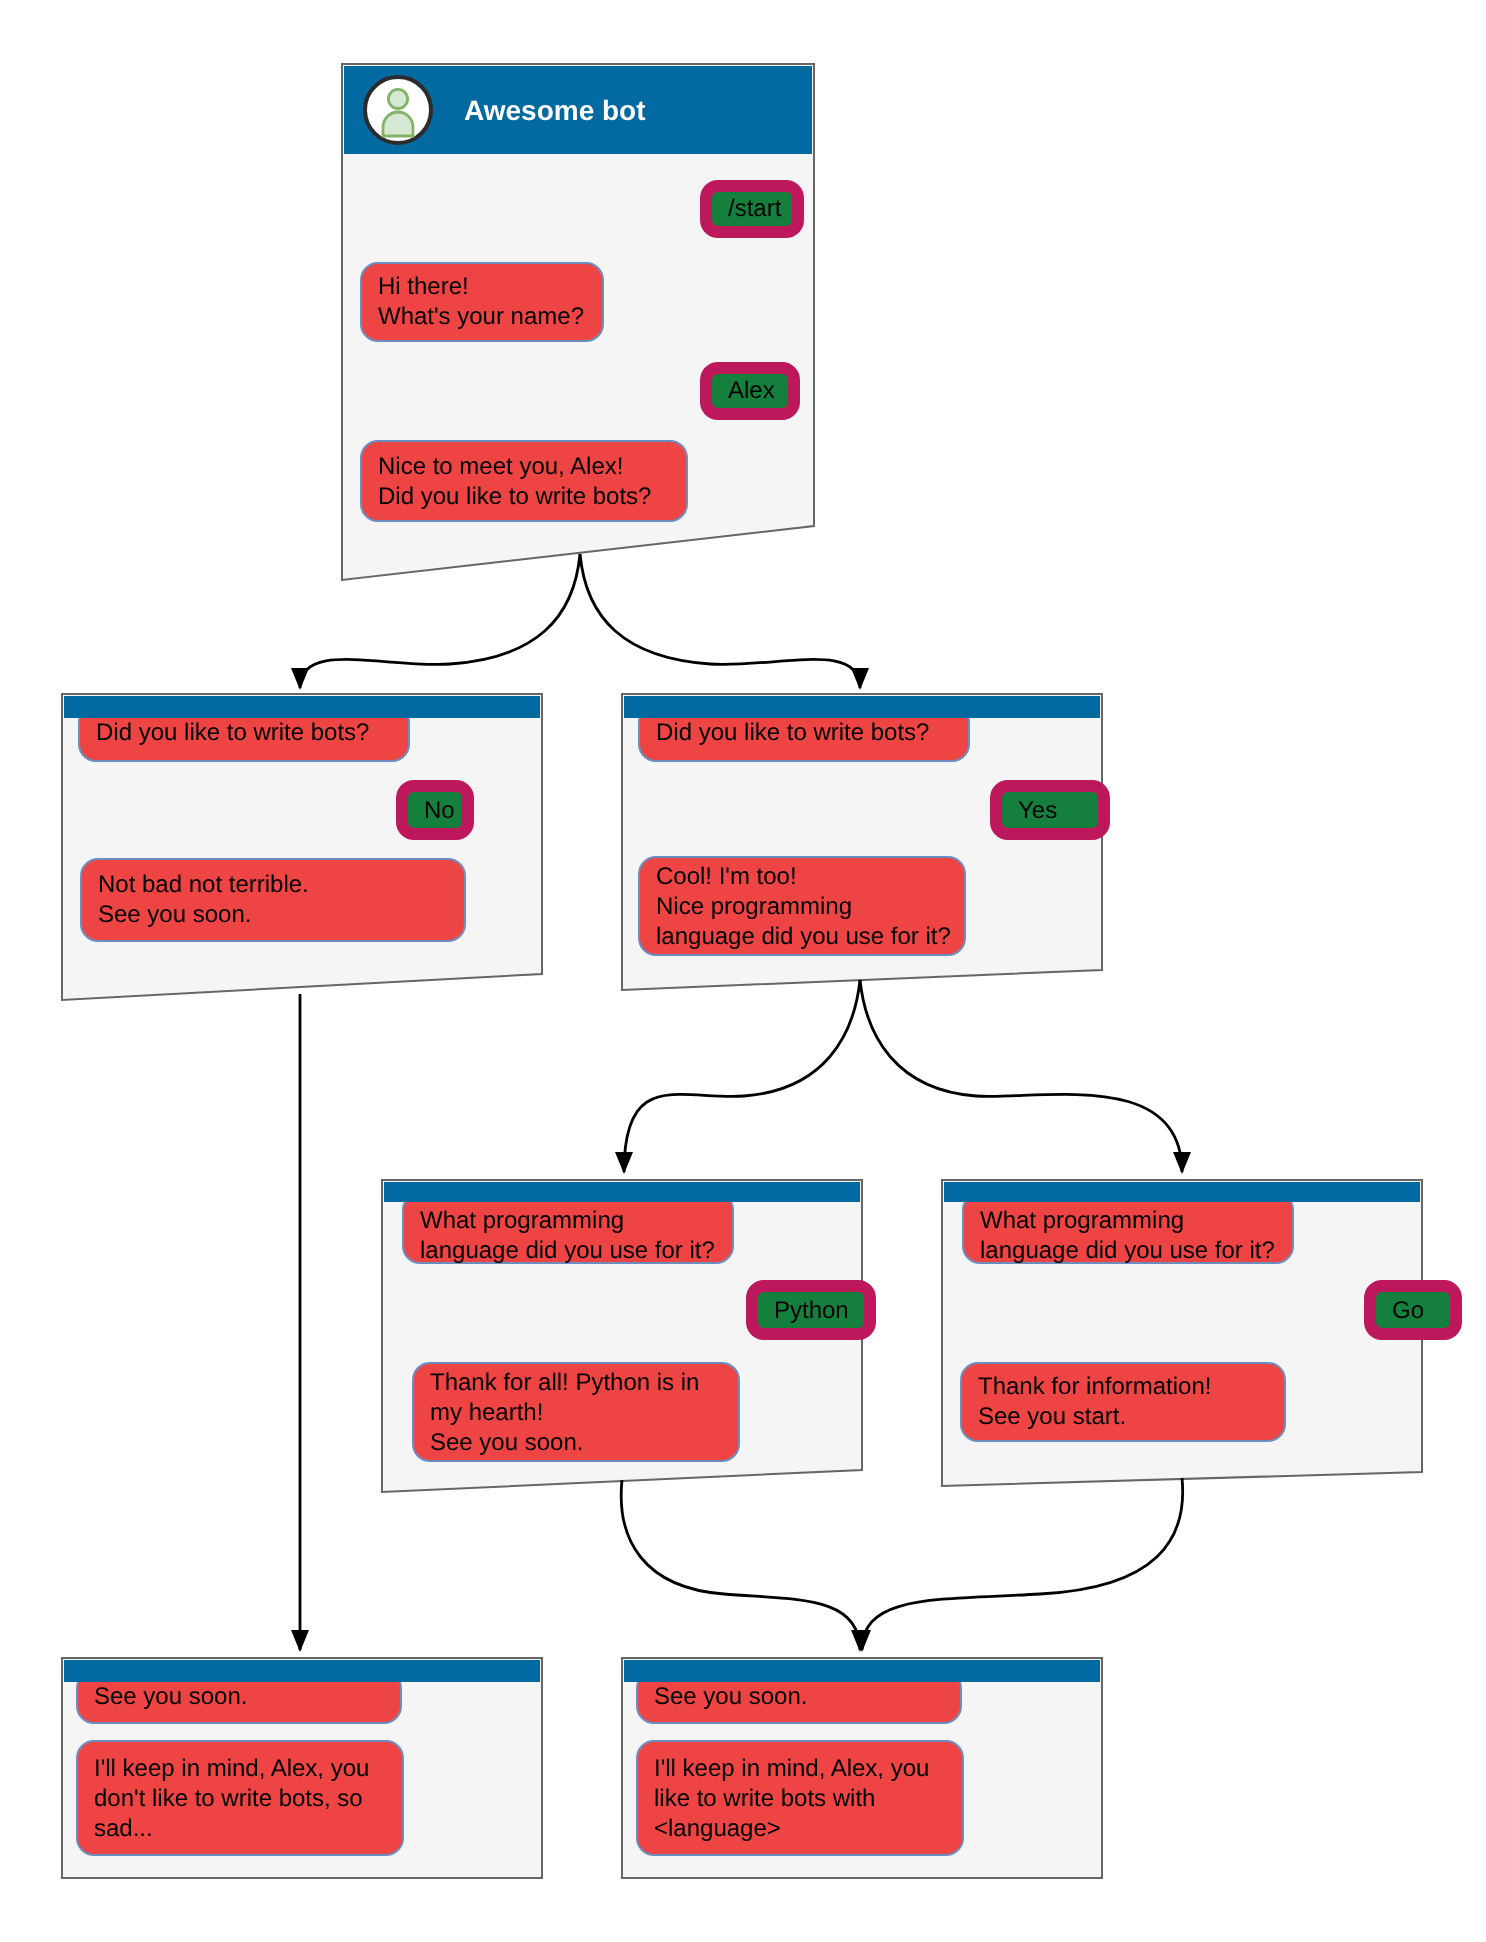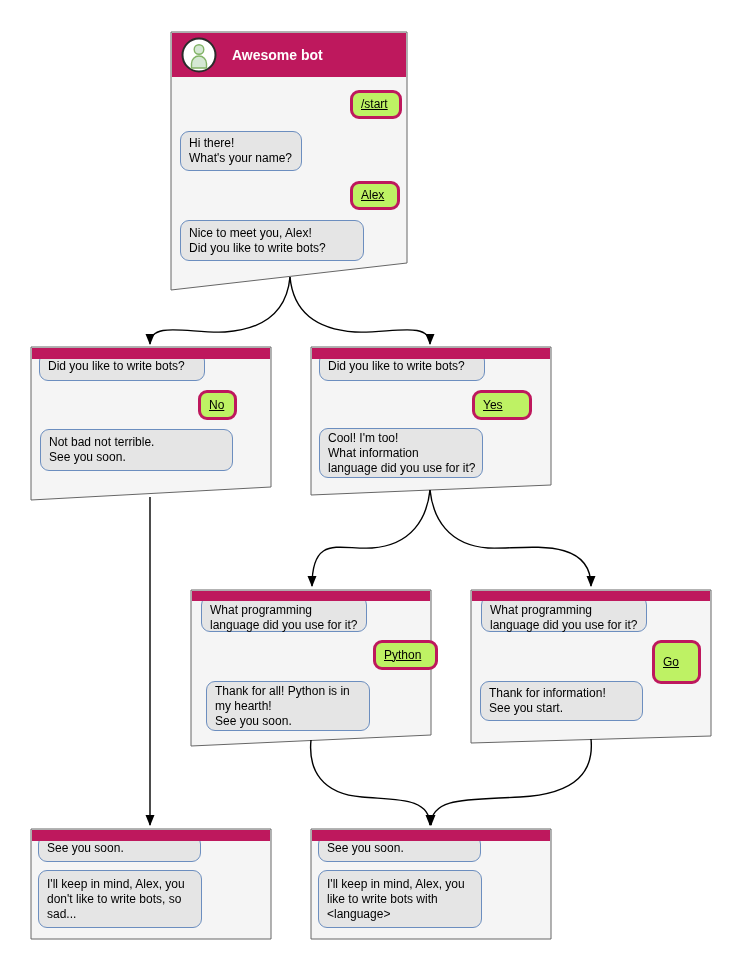--- a/index.html
+++ b/index.html
@@ -2,24 +2,24 @@
 <html><head>
 <meta charset="utf-8">
 <style>
   html,body{margin:0;padding:0;background:#ffffff;}
   .canvas{position:relative;width:743px;height:971px;overflow:hidden;
           font-family:"Liberation Sans",sans-serif;color:#000;}
   .layer{position:absolute;left:0;top:0;z-index:1;}
   .bubble{position:absolute;z-index:2;box-sizing:border-box;border-radius:9px;
           font-size:12px;line-height:15px;white-space:pre;display:flex;align-items:center;
           padding:2px 8px;}
-  .bot{background:#e5e5e5;border:1px solid #6c8ebf;}
-  .user{background:#bef264;border:3px solid #be185d;text-decoration:underline;}
+  .bot{background:#ef4444;border:1px solid #6c8ebf;}
+  .user{background:#15803d;border:6px solid #be185d;}
   .clip{align-items:flex-start;padding-top:6px;}
-  .bar{position:absolute;z-index:3;background:#be185d;}
+  .bar{position:absolute;z-index:3;background:#0369a1;}
   .main-header{display:flex;align-items:center;gap:15px;padding-left:9px;box-sizing:border-box;}
   .title{color:#ffffff;font-weight:bold;font-size:14px;}
 </style>
 </head>
 <body>
 
 <div class="canvas">
 
   <svg class="layer" width="743" height="971" viewBox="0 0 743 971">
     <defs>
@@ -44,44 +44,44 @@
       <path marker-end="url(#arr)" d="M311,740 C308,770 322,794 362,797 C396,800 430,797 430,825"></path>
       <path marker-end="url(#arr)" d="M591,739 C594,770 578,794 520,797 C468,800 431,797 431,825"></path>
       <path marker-end="url(#arr)" d="M150,497 L150,825"></path>
     </g>
   </svg>
 
   <div class="bubble user" style="left:350px;top:90px;width:52px;height:29px">/start</div>
   <div class="bubble bot" style="left:180px;top:131px;width:122px;height:40px">Hi there!
 What's your name?</div>
   <div class="bubble user" style="left:350px;top:181px;width:50px;height:29px">Alex</div>
-  <div class="bubble bot" style="left:180px;top:220px;width:184px;height:41px">Nice to meet you, Alex!
+  <div class="bubble bot" style="left:180px;top:220px;width:164px;height:41px">Nice to meet you, Alex!
 Did you like to write bots?</div>
 
   <div class="bubble bot" style="left:39px;top:352px;width:166px;height:29px">Did you like to write bots?</div>
   <div class="bubble user" style="left:198px;top:390px;width:39px;height:30px">No</div>
   <div class="bubble bot" style="left:40px;top:429px;width:193px;height:42px">Not bad not terrible.
 See you soon.</div>
 
   <div class="bubble bot" style="left:319px;top:352px;width:166px;height:29px">Did you like to write bots?</div>
-  <div class="bubble user" style="left:472px;top:390px;width:60px;height:30px">Yes</div>
+  <div class="bubble user" style="left:495px;top:390px;width:60px;height:30px">Yes</div>
   <div class="bubble bot" style="left:319px;top:428px;width:164px;height:50px">Cool! I'm too!
-What information
+Nice programming
 language did you use for it?</div>
 
   <div class="bubble bot clip" style="left:201px;top:596px;width:166px;height:36px">What programming
 language did you use for it?</div>
   <div class="bubble user" style="left:373px;top:640px;width:65px;height:30px">Python</div>
   <div class="bubble bot" style="left:206px;top:681px;width:164px;height:50px">Thank for all! Python is in
 my hearth!
 See you soon.</div>
 
   <div class="bubble bot clip" style="left:481px;top:596px;width:166px;height:36px">What programming
 language did you use for it?</div>
-  <div class="bubble user" style="left:652px;top:640px;width:49px;height:44px">Go</div>
+  <div class="bubble user" style="left:682px;top:640px;width:49px;height:30px">Go</div>
   <div class="bubble bot" style="left:480px;top:681px;width:163px;height:40px">Thank for information!
 See you start.</div>
 
   <div class="bubble bot" style="left:38px;top:835px;width:163px;height:27px">See you soon.</div>
   <div class="bubble bot" style="left:38px;top:870px;width:164px;height:58px">I'll keep in mind, Alex, you
 don't like to write bots, so
 sad...</div>
 
   <div class="bubble bot" style="left:318px;top:835px;width:163px;height:27px">See you soon.</div>
   <div class="bubble bot" style="left:318px;top:870px;width:164px;height:58px">I'll keep in mind, Alex, you

